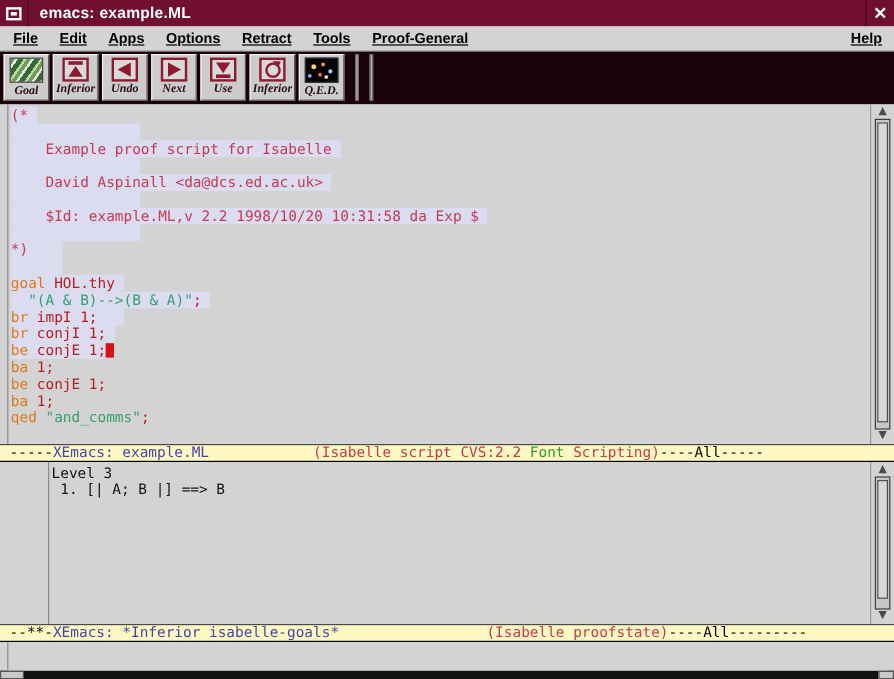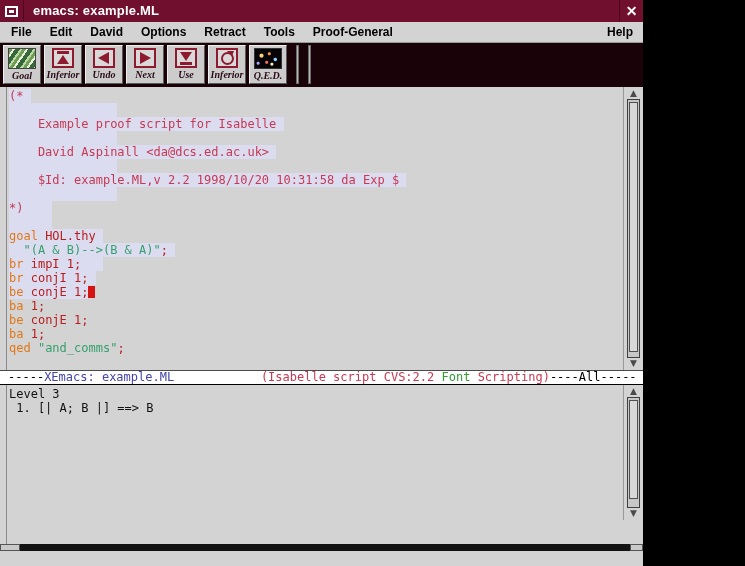--- a/index.html
+++ b/index.html
@@ -4,34 +4,34 @@
 <style>
   :root{
     --maroon:#70102e;
     --icon-maroon:#8e1a30;
     --gray:#d3d3d3;
     --locked:#dcdcf0;
     --toolbar-bg:#190309;
   }
   *{box-sizing:border-box;}
   body{margin:0;background:#000;width:745px;height:566px;overflow:hidden;}
-  .frame{width:643px;height:566px;background:var(--gray);display:flex;flex-direction:column;}
+  .frame{width:745px;height:566px;background:var(--gray);display:flex;flex-direction:column;border-radius:22px;}
 
   
   .titlebar{height:22px;background:var(--maroon);display:flex;align-items:stretch;flex:0 0 22px;}
   .menu-box{width:24px;border-right:1px solid #4d0820;display:flex;align-items:center;justify-content:center;}
   .menu-box .sq{width:13px;height:11px;border:2px solid #fff;display:flex;align-items:center;justify-content:center;}
   .menu-box .sq i{display:block;width:5px;height:3px;background:#fff;}
   .title-text{flex:1;color:#fff;font:700 13px/22px "Liberation Sans",sans-serif;padding-left:9px;letter-spacing:.2px;}
   .close-btn{width:24px;border-left:1px solid #4d0820;color:#fff;font:700 14px/22px "Liberation Sans",sans-serif;text-align:center;cursor:default;}
 
   
   .menubar{height:21px;flex:0 0 21px;background:var(--gray);display:flex;align-items:center;padding:0 6px 0 2px;border-bottom:1px solid #9a9a9a;}
   .menubar-items{display:flex;align-items:center;}
-  .menu-item{font:700 12px "Liberation Sans",sans-serif;color:#000;padding:0 9px;white-space:nowrap;}
+  .menu-item{font:700 12px "Liberation Sans",sans-serif;color:#000;padding:0 9px;white-space:nowrap;text-decoration:underline;}
   .menu-help{margin-left:auto;font:700 12px "Liberation Sans",sans-serif;color:#000;padding:0 4px;}
 
   
   .toolbar{height:44px;flex:0 0 44px;background:var(--toolbar-bg);display:flex;align-items:flex-start;padding:2px 0 0 3px;}
   .toolbar-buttons{display:flex;gap:3px;}
   .tb-btn{width:38px;height:39px;background:#cccccc;border:1px solid;border-color:#efefef #5a5a5a #5a5a5a #efefef;display:flex;flex-direction:column;align-items:center;padding-top:2px;}
   .tb-icon{width:22px;height:20px;position:relative;flex:0 0 auto;}
   .tb-icon.boxed{border:2px solid var(--icon-maroon);background:#d9d9d9;}
   .tb-label{font:italic 700 10px/12px "Liberation Serif",serif;color:#2a0a16;margin-top:1px;}
 
@@ -50,41 +50,41 @@
       radial-gradient(circle at 78% 55%, #9ad1ff 0 1.2px, transparent 2.2px),
       radial-gradient(circle at 45% 70%, #ff6a6a 0 1px, transparent 2px),
       radial-gradient(circle at 65% 80%, #ffe9b0 0 1px, transparent 2px),
       radial-gradient(circle at 12% 75%, #b0a0ff 0 1px, transparent 2px);
     background-color:#060407;}
   .tb-slot{width:3px;height:39px;background:#b5b5b5;border:1px solid #6a6a6a;margin-left:9px;}
 
   
   .window{display:flex;background:var(--gray);position:relative;}
   .win-script{flex:0 0 283px;height:283px;}
-  .win-goals{flex:0 0 135px;height:135px;}
+  .win-goals{flex:0 0 135px;height:135px;padding-left:34px;}
   .gutter{width:7px;border-right:1px solid #8a8a8a;flex:0 0 7px;}
   .text-area{flex:1;padding:2px 0 0 2px;font:12px/14px "DejaVu Sans Mono","Liberation Mono",monospace;white-space:pre;overflow:hidden;color:#111;}
   .bufline{height:14px;}
   .locked{background:var(--locked);}
   .seg-plain{color:#b91c1c;}
   .seg-comment{color:#c63952;}
   .seg-keyword{color:#e07818;}
   .seg-string{color:#35a06e;}
   .cursor{display:inline-block;width:7px;height:12px;background:#d41414;vertical-align:-2px;}
 
   
   .scrollbar{width:20px;flex:0 0 20px;border-left:1px solid #999;display:flex;flex-direction:column;align-items:stretch;padding:1px 2px;}
   .sb-arrow{height:11px;flex:0 0 11px;text-align:center;font:9px/11px "DejaVu Sans",sans-serif;color:#4a4a4a;}
   .sb-track{flex:1;border:1px solid #3f3f3f;background:#c7c7c7;position:relative;margin:0 1px;}
   .sb-thumb{position:absolute;left:1px;right:1px;background:#d8d8d8;border:1px solid #4f4f4f;}
   .thumb-script{top:2px;bottom:5px;}
   .thumb-goals{top:2px;bottom:8px;}
 
   
-  .modeline{height:15px;flex:0 0 15px;background:#ffffff;border-top:1px solid #4a4a4a;border-bottom:1px solid #000;font:12px/13px "DejaVu Sans Mono","Liberation Mono",monospace;white-space:pre;overflow:hidden;padding-left:8px;}
+  .modeline{height:15px;flex:0 0 15px;background:#fef9c3;border-top:1px solid #4a4a4a;border-bottom:1px solid #000;font:12px/13px "DejaVu Sans Mono","Liberation Mono",monospace;white-space:pre;overflow:hidden;padding-left:8px;}
   .ml-dash{color:#000;}
   .ml-buffer-name{color:#4444aa;}
   .ml-minor-red{color:#c63952;}
   .ml-minor-green{color:#30a030;}
 
   
   .minibuffer{height:24px;flex:0 0 24px;background:var(--gray);display:flex;}
   .bottom-border{height:7px;flex:0 0 7px;background:#121212;display:flex;justify-content:space-between;}
   .grip{background:#c9c9c9;border:1px solid #555;height:100%;}
   .grip-left{width:20px;}
@@ -102,21 +102,21 @@
         </span>
       </div>
     <div class="title-text">emacs: example.ML</div>
     <div class="close-btn">✕</div>
   </div>
 
   <div class="menubar">
     <div class="menubar-items">
         <div class="menu-item">File</div>
         <div class="menu-item">Edit</div>
-        <div class="menu-item">David</div>
+        <div class="menu-item">Apps</div>
         <div class="menu-item">Options</div>
         <div class="menu-item">Retract</div>
         <div class="menu-item">Tools</div>
         <div class="menu-item">Proof-General</div>
       </div>
     <div class="menu-help menu-item">Help</div>
   </div>
 
   <div class="toolbar">
     <div class="toolbar-buttons">
@@ -172,20 +172,21 @@
     <div class="text-area"><div class="bufline">Level 3</div><div class="bufline"> 1. [| A; B |] ==&gt; B</div></div>
     <div class="scrollbar">
       <div class="sb-arrow">▲</div>
       <div class="sb-track">
         <div class="sb-thumb thumb-goals"></div>
       </div>
       <div class="sb-arrow">▼</div>
     </div>
   </div>
 
+  <div class="modeline"><span class="ml-dash">--**-</span><span class="ml-buffer-name">XEmacs: *Inferior isabelle-goals*</span><span class="ml-dash">                 </span><span class="ml-minor-red">(Isabelle proofstate)</span><span class="ml-dash">----All---------</span></div>
 
   <div class="minibuffer">
     <div class="gutter"></div>
   </div>
 
   <div class="bottom-border">
     <div class="grip grip-left"></div>
     <div class="grip grip-right"></div>
   </div>
 

